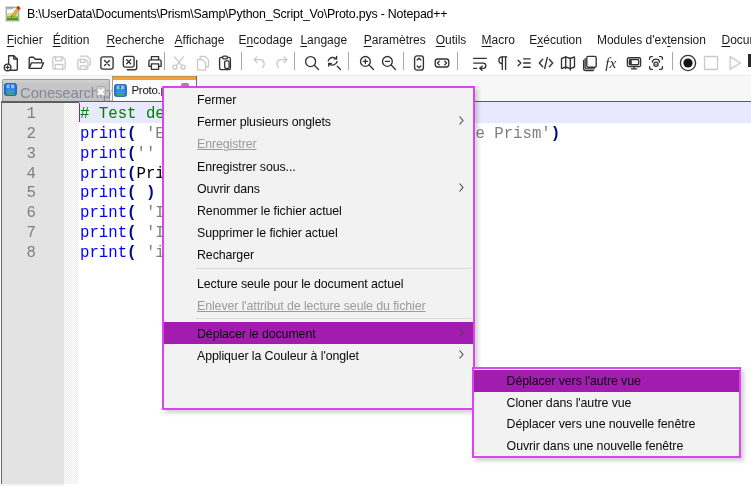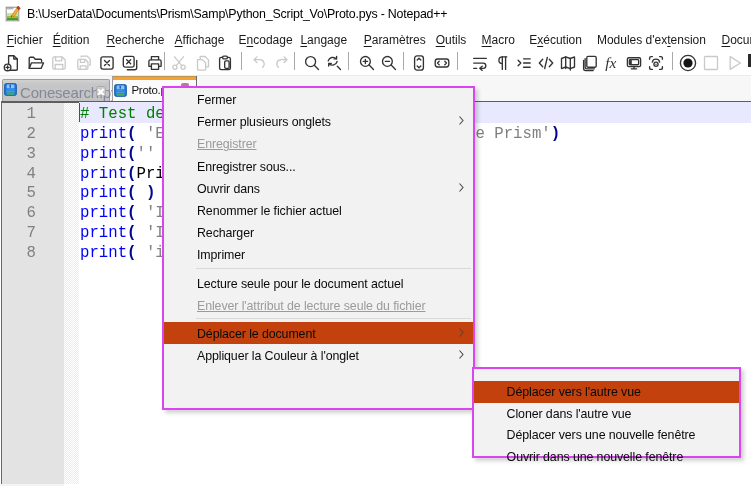--- a/index.html
+++ b/index.html
@@ -41,28 +41,28 @@
   .kw { color:#0000ff; font-weight:normal; }
   .op { color:#000890; font-weight:bold; }
   .str { color:#808080; }
   .com { color:#008000; }
   #botstrip { position:absolute; left:0; top:484px; width:64px; height:2px; background:#f3f3f3; }
   
   .menu { position:absolute; z-index:10; background:#f2f2f2; border:2px solid #d946ef;
           box-shadow:3px 3px 4px rgba(0,0,0,0.18); font-size:12.4px; letter-spacing:-0.1px; color:#0a0a0a; }
   .mi { position:relative; height:22.2px; line-height:24px; padding-left:33px; white-space:nowrap; }
   .mi.dis { color:#9b9b9b;text-decoration:underline; }
-  .mi.hl { background:#c2410c; }
+  .mi.hl { background:#a21caf; }
   .sep { height:6px; position:relative; }
   .sep:after { content:""; position:absolute; left:32px; right:2px; top:2.5px; height:1px; background:#d9d9d9; }
   .arr { position:absolute; right:9px; top:6.3px; width:5px; height:9px; }
   #menu1 { left:162px; top:86px; width:313px; height:324px; }
   #menu2 { left:471.6px; top:367px; width:269.6px; height:90.6px; }
   #menu2 .mi { height:21.7px; line-height:23.4px; padding-left:33px; }
-  #menu2 { padding-top:12px; }
+  #menu2 { padding-top:1px; }
 </style>
 </head>
 <body>
 
   <svg class="abs" style="left:5px;top:5px" width="18" height="18" viewBox="0 0 18 18">
     <rect x="1.2" y="2.2" width="12.6" height="13.6" fill="#fdfdfd" stroke="#8f8f8f" stroke-width="1"></rect>
     <rect x="2" y="8.6" width="11" height="6.5" fill="#8dc63f"></rect>
     <rect x="2" y="8.6" width="11" height="2.4" fill="#c7e493"></rect>
     <rect x="2" y="13" width="11" height="2.1" fill="#4e9a1d"></rect>
     <circle cx="3.2" cy="3.4" r="0.8" fill="none" stroke="#888" stroke-width="0.7"></circle>
@@ -289,22 +289,22 @@
     <div class="mi">Fermer</div>
     <div class="mi">Fermer plusieurs onglets<svg class="arr" viewBox="0 0 5 9">
         <path d="M0.5 0.5 4 4.5 0.5 8.5" fill="none" stroke="#4a4a4a" stroke-width="1.1"></path>
       </svg></div>
     <div class="mi dis">Enregistrer</div>
     <div class="mi">Enregistrer sous...</div>
     <div class="mi">Ouvrir dans<svg class="arr" viewBox="0 0 5 9">
         <path d="M0.5 0.5 4 4.5 0.5 8.5" fill="none" stroke="#4a4a4a" stroke-width="1.1"></path>
       </svg></div>
     <div class="mi">Renommer le fichier actuel</div>
+    <div class="mi">Supprimer le fichier actuel</div>
     <div class="mi">Recharger</div>
-    <div class="mi">Imprimer</div>
     <div class="sep"></div>
     <div class="mi">Lecture seule pour le document actuel</div>
     <div class="mi dis">Enlever l'attribut de lecture seule du fichier</div>
     <div class="sep"></div>
     <div class="mi hl">Déplacer le document<svg class="arr" viewBox="0 0 5 9">
         <path d="M0.5 0.5 4 4.5 0.5 8.5" fill="none" stroke="#4a4a4a" stroke-width="1.1"></path>
       </svg></div>
     <div class="mi">Appliquer la Couleur à l'onglet<svg class="arr" viewBox="0 0 5 9">
         <path d="M0.5 0.5 4 4.5 0.5 8.5" fill="none" stroke="#4a4a4a" stroke-width="1.1"></path>
       </svg></div>

